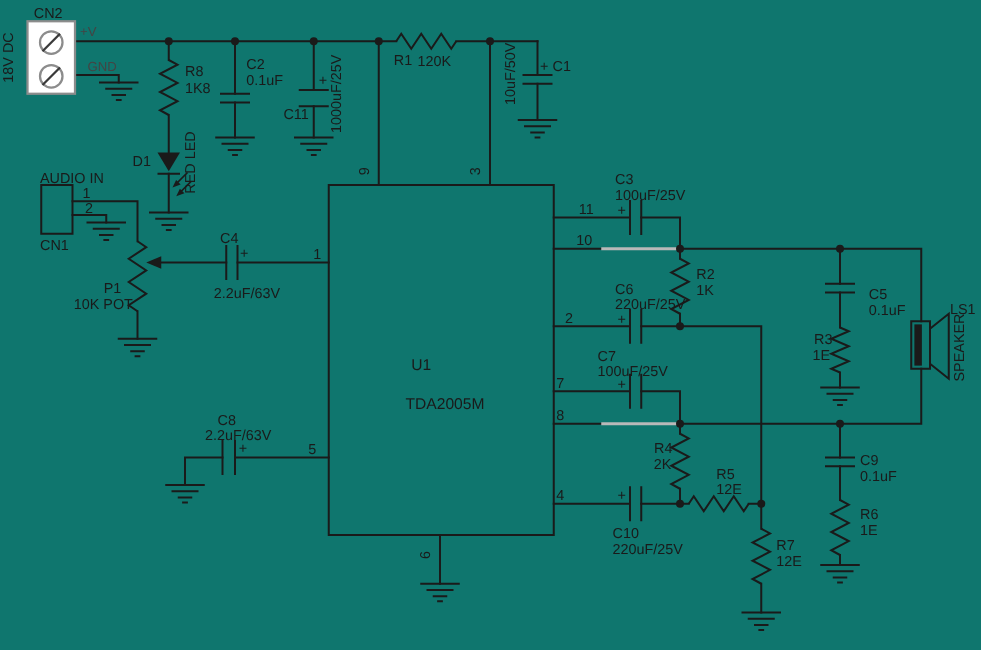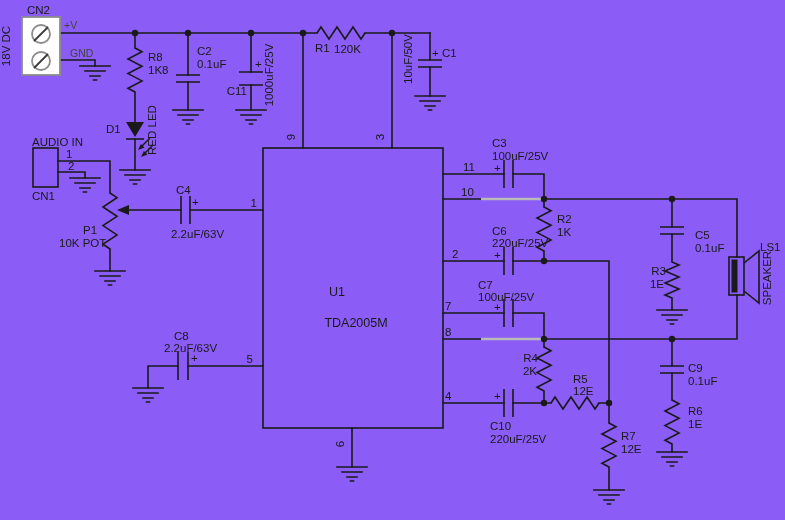--- a/index.html
+++ b/index.html
@@ -1,16 +1,16 @@
 <!DOCTYPE html>
 <html><head>
 <meta charset="utf-8">
 <style>
   html,body{margin:0;padding:0;background:#ffffff;}
-  #stage{position:relative;width:785px;height:520px;background:#8b5cf6;overflow:hidden;
+  #stage{position:relative;width:785px;height:520px;background:#0f766e;overflow:hidden;
          font-family:"Liberation Sans",sans-serif;}
   svg{display:block;}
   .wire{stroke:#1a1a1a;stroke-width:1.6;fill:none;stroke-linecap:square;}
   .wire-thin{stroke:#1a1a1a;stroke-width:1.4;fill:none;}
   .hl{stroke:#b9b9b9;stroke-width:2.4;fill:none;}
   .sym{stroke:#1a1a1a;stroke-width:1.6;fill:none;}
   .symfill{fill:#1a1a1a;stroke:none;}
   .dot{fill:#1a1a1a;stroke:none;}
   .conn{stroke:#8c8c8c;stroke-width:1.8;fill:#ffffff;}
   .slot{stroke:#3a3a3a;stroke-width:1.8;fill:none;}

